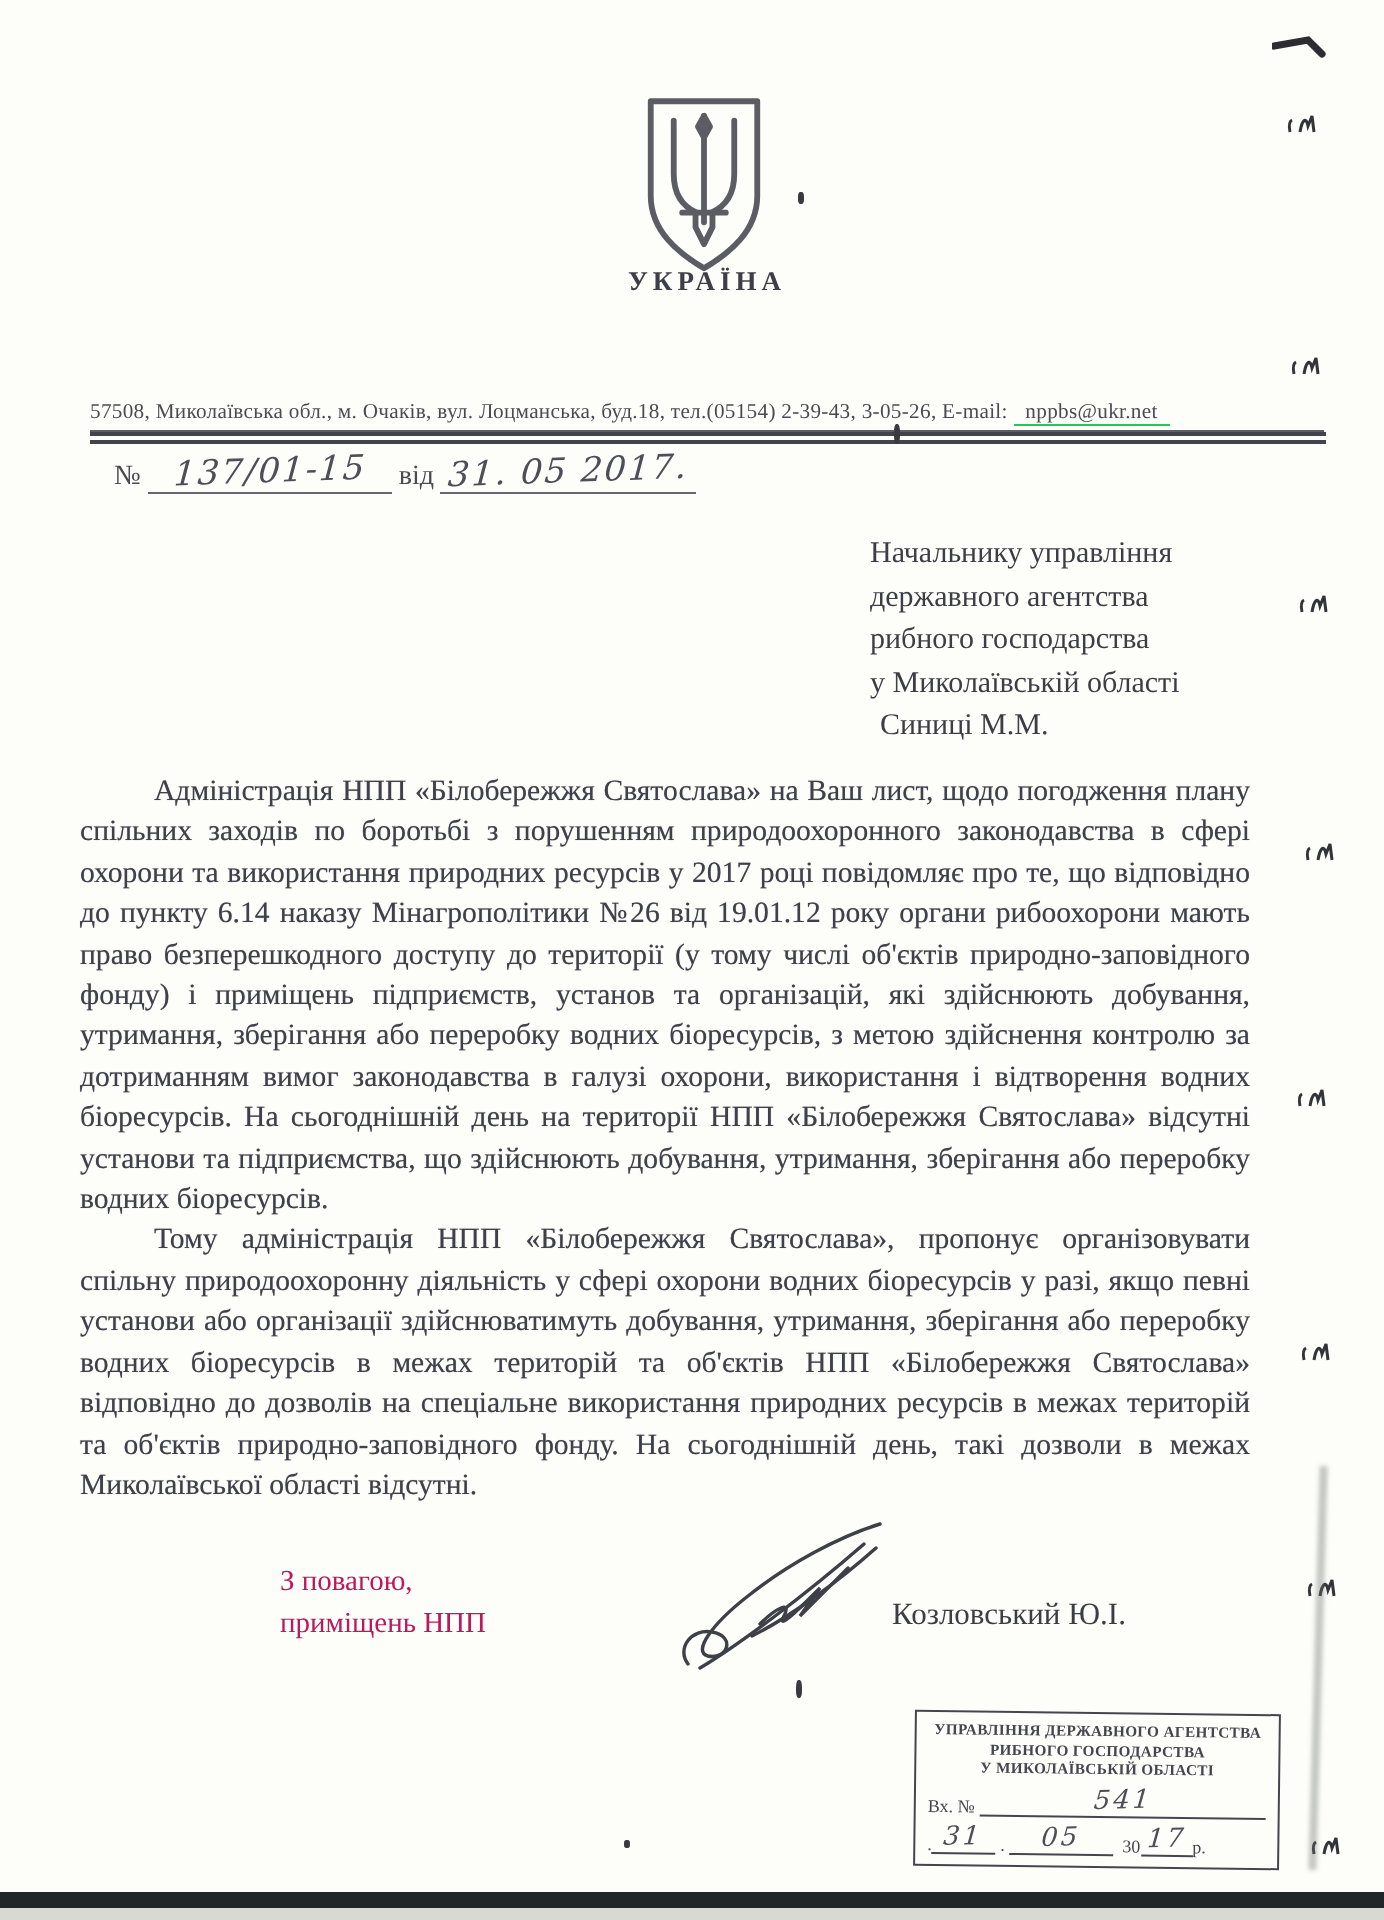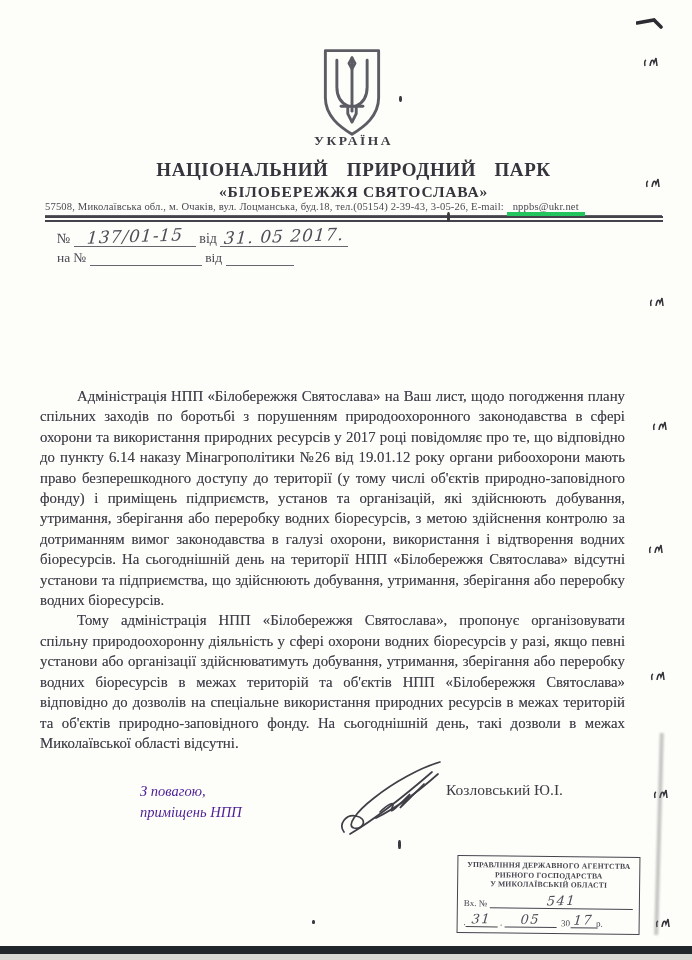--- a/index.html
+++ b/index.html
@@ -13,21 +13,21 @@
   .ctr { left:0; width:100%; text-align:center;padding-left:15px; }
 
   .country { top:133px; font-size:13.5px; font-weight:bold; letter-spacing:2.5px; color:#3e3e46; }
   .org1 { top:159px; font-size:19px; font-weight:bold; word-spacing:13px; letter-spacing:.6px; color:#35353d; }
   .org2 { top:183px; font-size:15.5px; font-weight:bold; letter-spacing:.8px; color:#35353d; }
 
   .addr {
     top:201px; left:45px; width:617px; font-size:10.6px; letter-spacing:.15px;
     color:#4a4a52; border-bottom:1px solid #5d5d66; padding-bottom:3px; white-space:nowrap;
   }
-  .addr .email { border-bottom:6px solid #22c55e; padding:0 6px; }
+  .addr .email { border-bottom:1px solid #22c55e; padding:0 6px; }
   .dblrule { top:216px; left:45px; width:618px; height:6px;
     border-top:2px solid #43434b; border-bottom:2px solid #43434b; }
 
   .refs { left:57px; font-size:14px; color:#4a4a52; }
   .ref1 { top:226px; }
   .ref2 { top:249px; font-size:13.5px; }
   .uline { display:inline-block; border-bottom:1px solid #66666e; text-align:center; vertical-align:bottom; }
   .hw {
     font-family:"DejaVu Serif", serif; font-style:italic; color:#4e4e58;
     display:inline-block; transform:rotate(-2deg) skewX(-6deg); letter-spacing:1px;
@@ -36,22 +36,22 @@
 
   .addressee { left:435px; top:267px; font-size:15px; line-height:21.5px; color:#3d3d45; }
   .addressee div:last-child { padding-left:5px; }
 
   .body-text {
     left:40px; top:386px; width:585px; font-size:14.8px; line-height:20.4px;
     text-align:justify; color:#40404a; text-shadow:0 0 .4px rgba(64,64,74,.55);
   }
   .body-text p { text-indent:37px; }
 
-  .closing { left:140px; top:781px; font-size:14.5px; line-height:21px; color:#4c1d95;font-style:italic; }
-  .signame { left:446px; top:781px; font-size:15.5px; color:#3d3d45; }
+  .closing { left:140px; top:781px; font-size:14.5px; line-height:21px; color:#be185d; }
+  .signame { left:446px; top:799px; font-size:15.5px; color:#3d3d45; }
 
   .stamp {
     left:457px; top:856px; width:183px; border:1.5px solid #45454e;
     transform:rotate(.7deg); padding:4px 6px 5px 6px; color:#45454f; background:rgba(253,253,250,.6);
   }
   .stamp .hdr { font-size:7.6px; font-weight:bold; text-align:center; line-height:9.5px; letter-spacing:.2px; }
   .stamp .row { display:flex; align-items:flex-end; font-size:9px; margin-top:3px; }
   .stamp .hw { font-size:13px; letter-spacing:1.5px; }
   .stamp .u { border-bottom:1px solid #45454e; text-align:center; }
   .stamp .grow { flex:1; }
@@ -79,42 +79,41 @@
       <path d="M30 9 V53"></path>
       <path d="M30 9 L27.5 13.5 L30 18 L32.5 13.5 Z"></path>
       <path d="M17.5 11 V33 C17.5 43 22.5 47 27 49"></path>
       <path d="M42.5 11 V33 C42.5 43 37.5 47 33 49"></path>
       <path d="M26.5 49 V55 L30 62 L33.5 55 V49"></path>
       <path d="M21 49 H39"></path>
     </svg>
   </div>
 
   <div class="abs ctr country">УКРАЇНА</div>
-  <div class="abs ctr org1">НАЦІОНАЛЬНИЙ ПРИРОДНИЙ ПАРК</div>
-  <div class="abs ctr org2">«БІЛОБЕРЕЖЖЯ СВЯТОСЛАВА»</div>
 
   <div class="abs addr">
     <span>57508, Миколаївська обл., м. Очаків, вул. Лоцманська, буд.18, тел.(05154) 2-39-43, 3-05-26, E-mail:</span>
     <span class="email">nppbs@ukr.net</span>
   </div>
   <div class="abs dblrule"></div>
 
   <div class="abs refs ref1">
     <span>№</span>
     <span class="uline" style="width:122px;"><span class="hw">137/01-15</span></span>
     <span>від</span>
     <span class="uline" style="width:128px;"><span class="hw">31. 05 2017.</span></span>
   </div>
-  <div class="abs refs ref2">
-    <span>на №</span>
-    <span class="uline" style="width:112px;">&nbsp;</span>
-    <span>від</span>
-    <span class="uline" style="width:68px;">&nbsp;</span>
-  </div>
-
+
+  <div class="abs addressee">
+    <div>Начальнику управління</div>
+    <div>державного агентства</div>
+    <div>рибного господарства</div>
+    <div>у Миколаївській області</div>
+    <div>Синиці М.М.</div>
+  </div>
 
   <div class="abs body-text">
     <p>Адміністрація НПП «Білобережжя Святослава» на Ваш лист, щодо погодження плану спільних заходів по боротьбі з порушенням природоохоронного законодавства в сфері охорони та використання природних ресурсів у 2017 році повідомляє про те, що відповідно до пункту 6.14 наказу Мінагрополітики №26 від 19.01.12 року органи рибоохорони мають право безперешкодного доступу до території (у тому числі об'єктів природно-заповідного фонду) і приміщень підприємств, установ та організацій, які здійснюють добування, утримання, зберігання або переробку водних біоресурсів, з метою здійснення контролю за дотриманням вимог законодавства в галузі охорони, використання і відтворення водних біоресурсів. На сьогоднішній день на території НПП «Білобережжя Святослава» відсутні установи та підприємства, що здійснюють добування, утримання, зберігання або переробку водних біоресурсів.</p>
     <p>Тому адміністрація НПП «Білобережжя Святослава», пропонує організовувати спільну природоохоронну діяльність у сфері охорони водних біоресурсів у разі, якщо певні установи або організації здійснюватимуть добування, утримання, зберігання або переробку водних біоресурсів в межах територій та об'єктів НПП «Білобережжя Святослава» відповідно до дозволів на спеціальне використання природних ресурсів в межах територій та об'єктів природно-заповідного фонду. На сьогоднішній день, такі дозволи в межах Миколаївської області відсутні.</p>
   </div>
 
   <div class="abs closing">
     <div>З повагою,</div>
     <div>приміщень НПП</div>
   </div>

